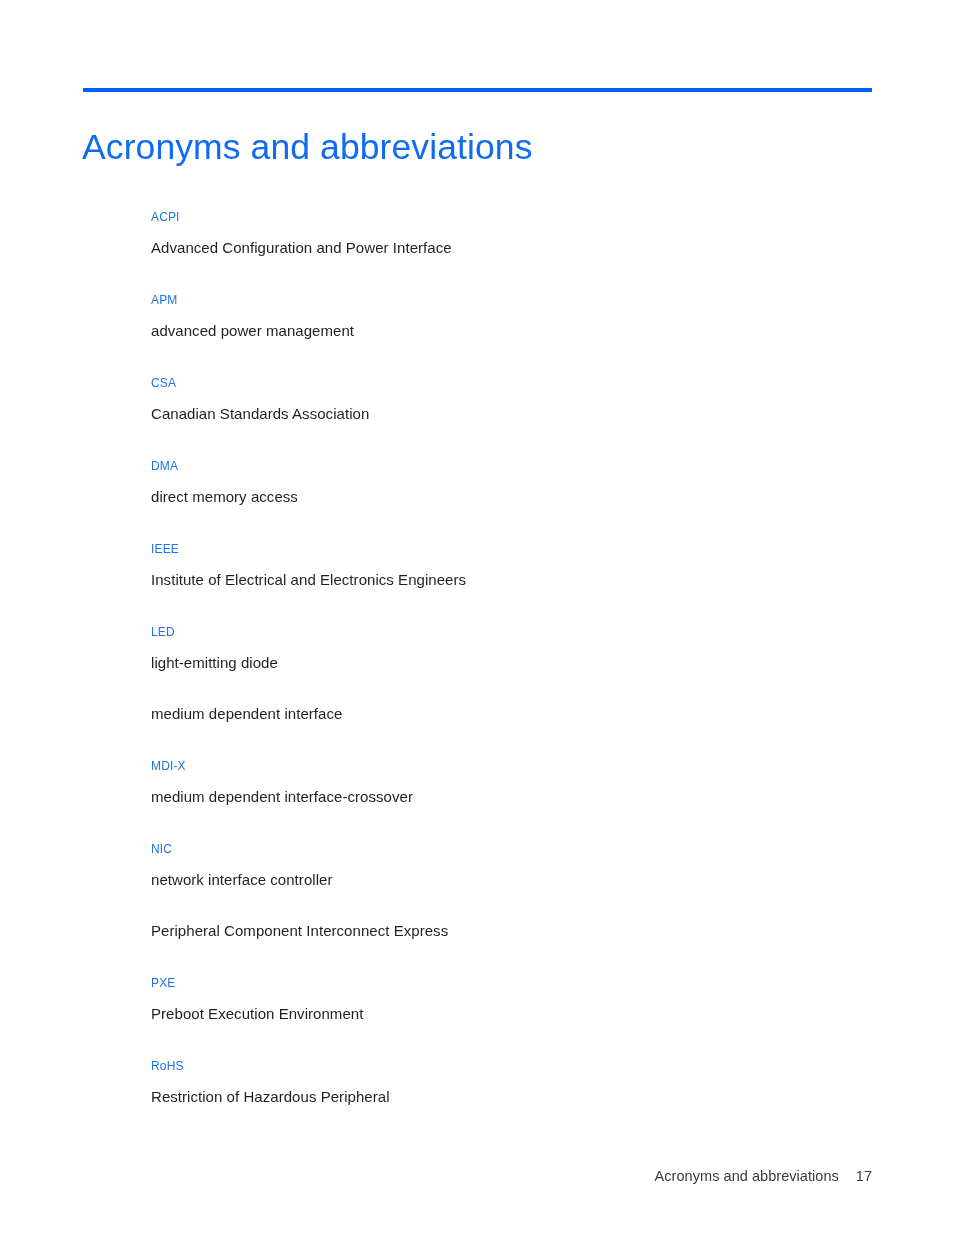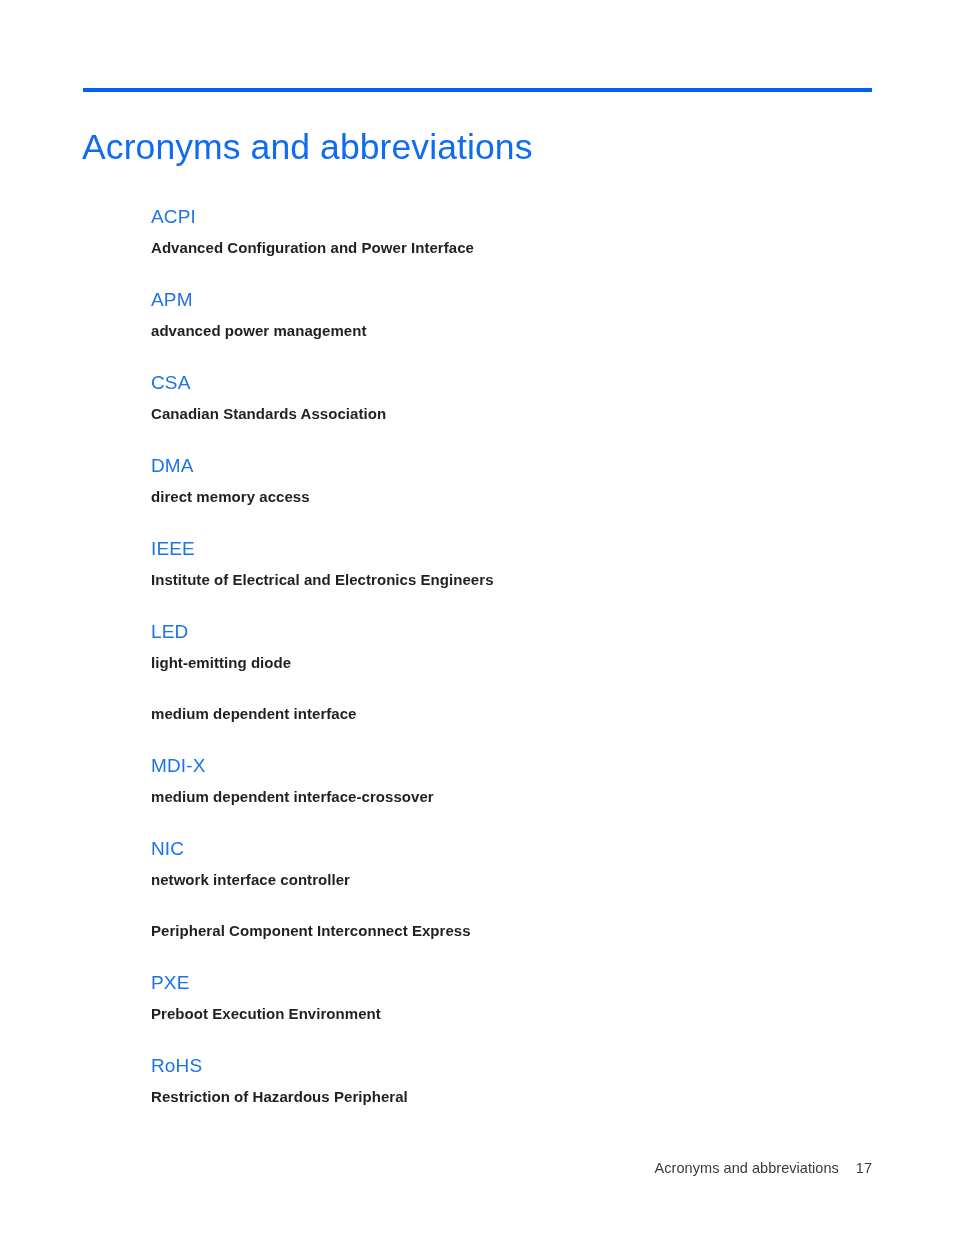--- a/index.html
+++ b/index.html
@@ -54,33 +54,33 @@
   }
 
   .glossary-entry {
     margin: 0 0 29px 0;
   }
   .glossary-entry:last-child {
     margin-bottom: 5px;
   }
 
   .term {
-    font-size: 19px;
+    font-size: 12px;
     line-height: 24px;
     font-weight: 400;
     color: #1d73e8;
     letter-spacing: 0.15px;
     margin: 0 0 8px 0;
     white-space: nowrap;
   }
 
   .definition {
     font-size: 15px;
     line-height: 22px;
-    font-weight: 700;
+    font-weight: 400;
     color: #231f20;
     letter-spacing: 0.05px;
     margin: 0;
   }
 
   
   .footer {
     position: absolute;
     left: 0;
     right: 82px;
@@ -88,20 +88,21 @@
     text-align: right;
     font-size: 14.5px;
     line-height: 22px;
     color: #3a3a3a;
     white-space: nowrap;
   }
   .footer-label { letter-spacing: 0.05px; }
   .footer-page {
     display: inline-block;
     margin-left: 17px;
+    margin-top: 8px;
   }
 </style>
 </head>
 <body>
 
 <div class="page">
 
   <div class="header-rule"></div>
 
   <h1 class="page-title">Acronyms and abbreviations</h1>

